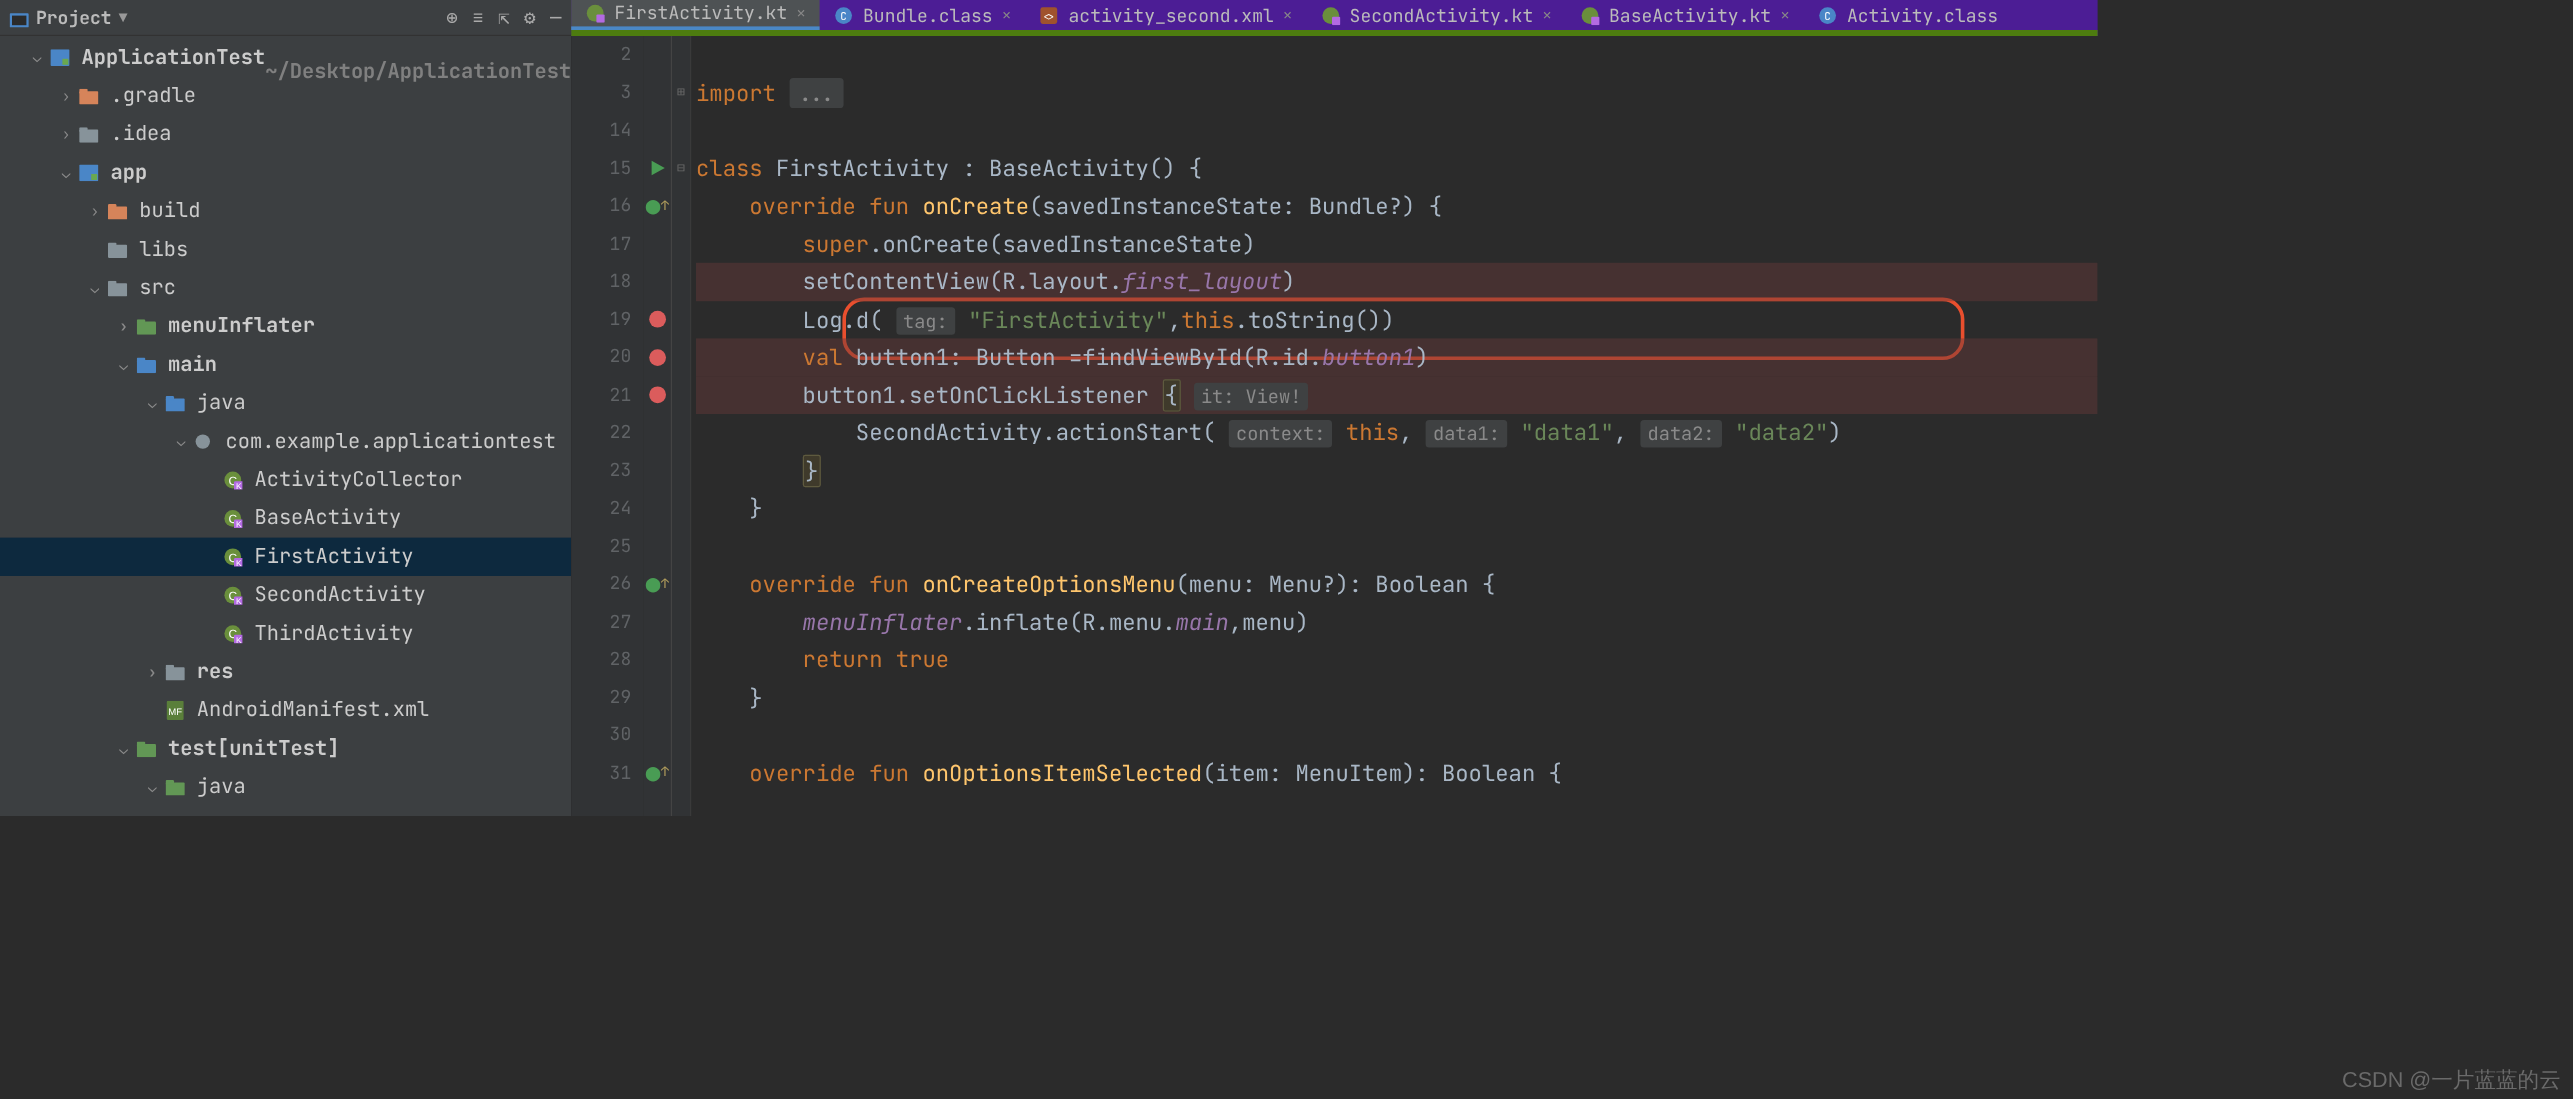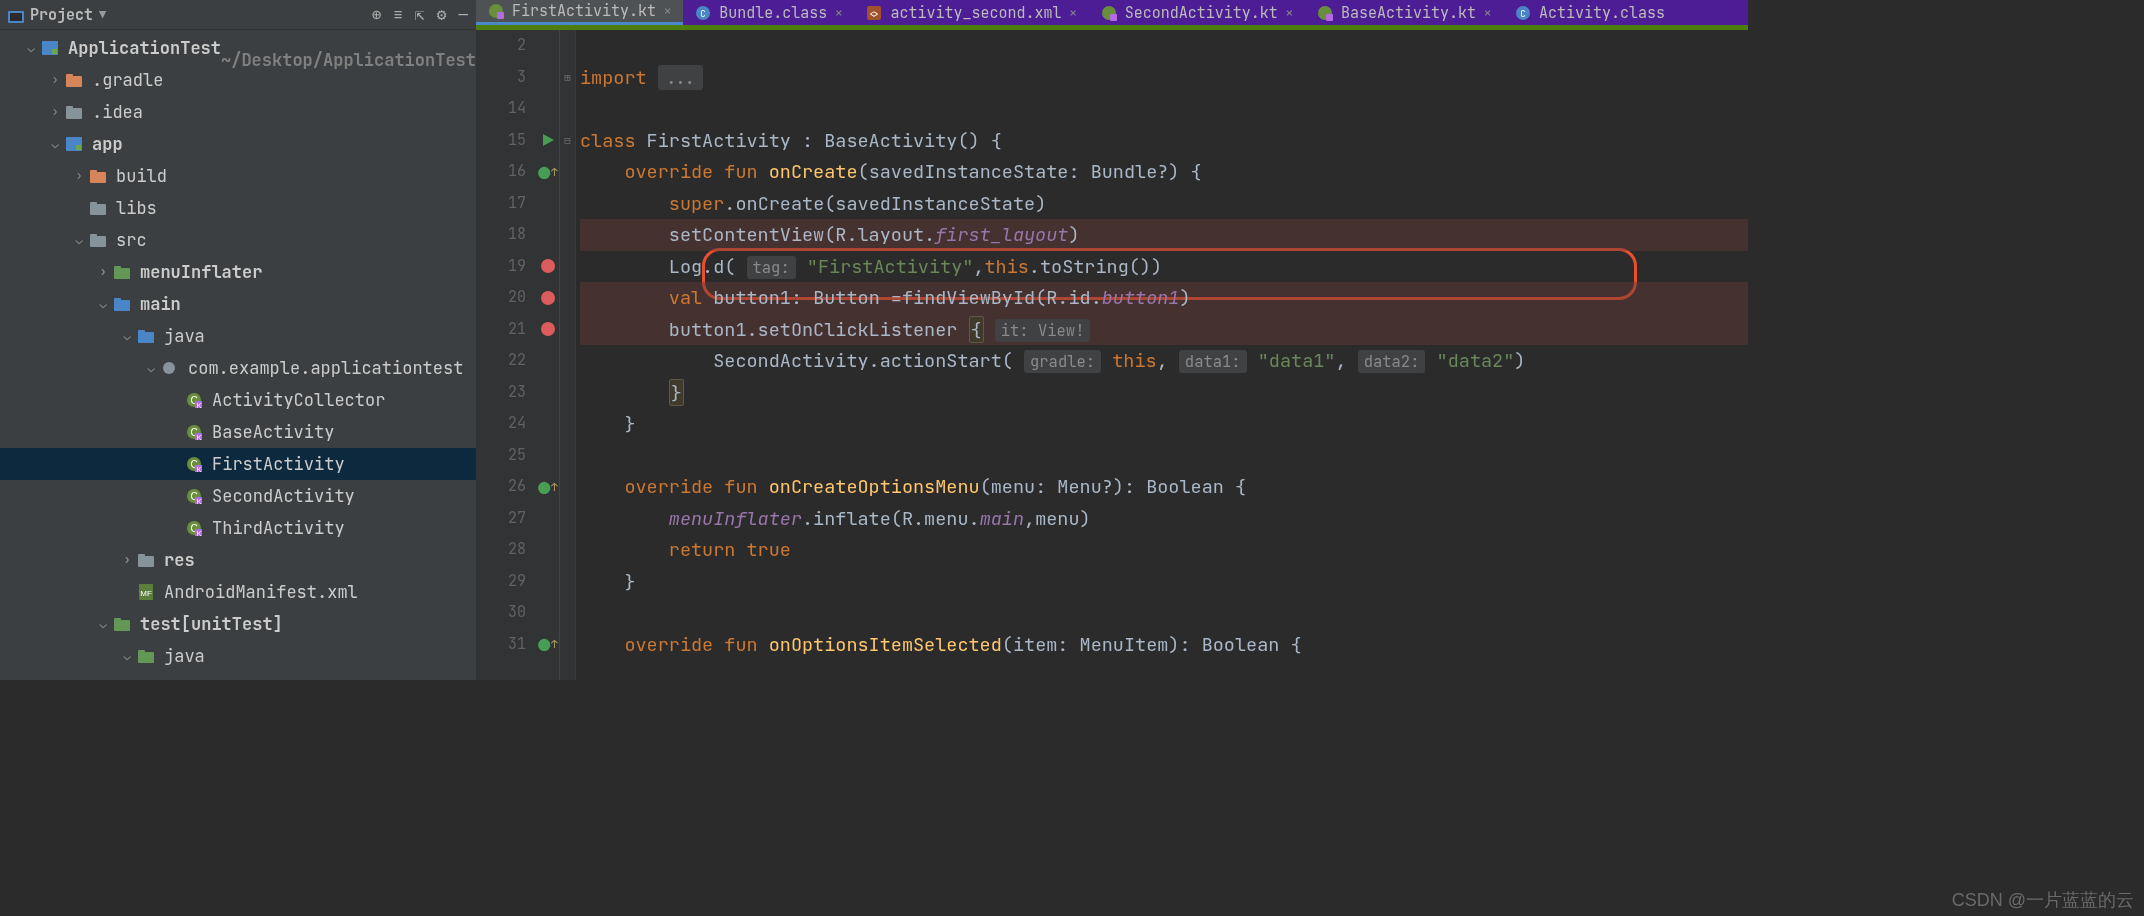--- a/index.html
+++ b/index.html
@@ -507,21 +507,21 @@
       <div class="line"></div>
           <div class="line"><span class="kw">import</span> <span class="fold-dots">...</span></div>
           <div class="line"></div>
           <div class="line"><span class="kw">class</span> FirstActivity : BaseActivity() {</div>
           <div class="line">    <span class="kw">override fun</span> <span class="fn">onCreate</span>(savedInstanceState: Bundle?) {</div>
           <div class="line">        <span class="kw">super</span>.onCreate(savedInstanceState)</div>
           <div class="line bp-line">        setContentView(R.layout.<span class="ital">first_layout</span>)</div>
           <div class="line">        Log.d( <span class="hint">tag:</span> <span class="str">"FirstActivity"</span>,<span class="kw">this</span>.toString())</div>
           <div class="line bp-line">        <span class="kw">val</span> button1: Button =findViewById(R.id.<span class="ital">button1</span>)</div>
           <div class="line bp-line">        button1.setOnClickListener <span class="brace-hl">{</span> <span class="hint">it: View!</span></div>
-          <div class="line">            SecondActivity.actionStart( <span class="hint">gradle:</span> <span class="kw">this</span>, <span class="hint">data1:</span> <span class="str">"data1"</span>, <span class="hint">data2:</span> <span class="str">"data2"</span>)</div>
+          <div class="line">            SecondActivity.actionStart( <span class="hint">context:</span> <span class="kw">this</span>, <span class="hint">data1:</span> <span class="str">"data1"</span>, <span class="hint">data2:</span> <span class="str">"data2"</span>)</div>
           <div class="line">        <span class="brace-hl">}</span></div>
           <div class="line">    }</div>
           <div class="line"></div>
           <div class="line">    <span class="kw">override fun</span> <span class="fn">onCreateOptionsMenu</span>(menu: Menu?): Boolean {</div>
           <div class="line">        <span class="ital">menuInflater</span>.inflate(R.menu.<span class="ital">main</span>,menu)</div>
           <div class="line">        <span class="kw">return true</span></div>
           <div class="line">    }</div>
           <div class="line"></div>
           <div class="line">    <span class="kw">override fun</span> <span class="fn">onOptionsItemSelected</span>(item: MenuItem): Boolean {</div>
         </div>

